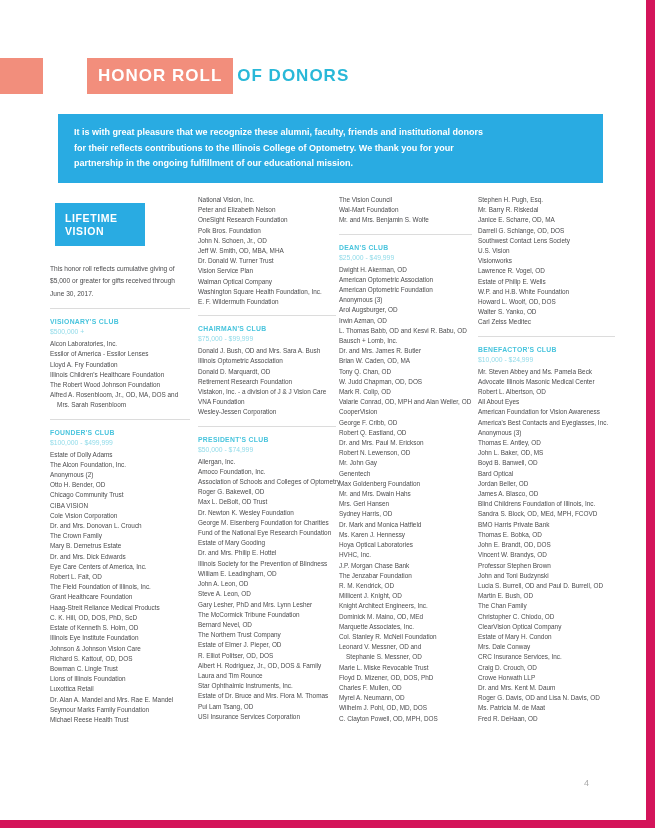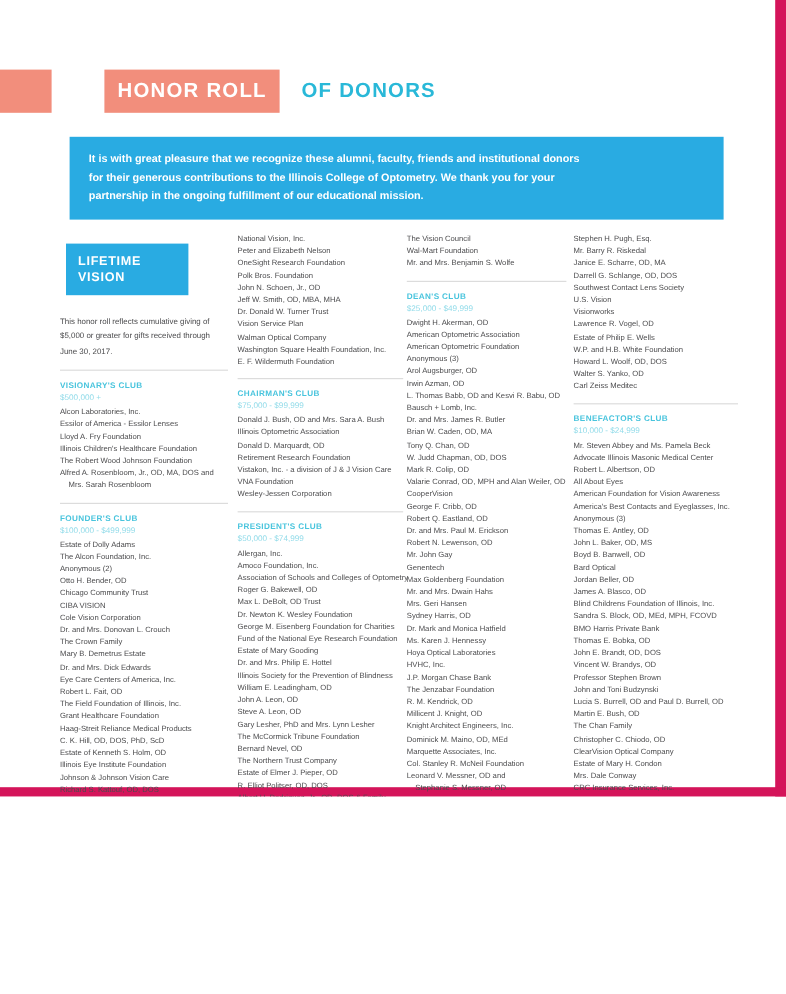--- a/index.html
+++ b/index.html
@@ -1,40 +1,40 @@
 <!DOCTYPE html>
 <html style="--salmon: #F28E7C; --teal: #29B8D8; --blue: #29ABE2; --crimson: #D4145A; --heading_cyan: #48C4DD; --range_cyan: #91DBE9; --text_gray: #4B4B4D; --divider_gray: #DCDCDC; --pagenum_gray: #A9A9A9;"><head>
 <meta charset="utf-8">
 <style>
   html,body{margin:0;padding:0;background:#ffffff;}
-  .page{position:relative;width:655px;height:664px;background:#fff;overflow:hidden;
+  .page{position:relative;width:655px;height:828px;background:#fff;overflow:hidden;
         font-family:"Liberation Sans",sans-serif;}
   .stripe-right{position:absolute;top:0;right:0;width:9px;height:100%;background:var(--crimson,#D4145A);}
   .stripe-bottom{position:absolute;left:0;bottom:0;width:100%;height:8px;background:var(--crimson,#D4145A);}
 
   .header{position:absolute;top:58px;left:0;height:36px;display:flex;align-items:stretch;}
   .header-stub{width:43px;background:var(--salmon,#F28E7C);margin-right:44px;}
   .header-box{background:var(--salmon,#F28E7C);color:#fff;font-weight:bold;font-size:17px;
               letter-spacing:1px;display:flex;align-items:center;padding:0 11px;}
   .header-sub{color:var(--teal,#29B8D8);font-weight:bold;font-size:17px;letter-spacing:1px;
-              display:flex;align-items:center;margin-left:18px;}
+              display:flex;align-items:center;margin-left:4px;}
 
   .intro{position:absolute;left:58px;top:114px;width:513px;background:var(--blue,#29ABE2);
          color:#fff;font-weight:bold;font-size:9px;line-height:15.5px;padding:11px 16px;
          white-space:pre-line;}
 
   .col{position:absolute;top:195px;}
   .col1{left:50px;width:140px;}
   .col2{left:198px;width:138px;}
   .col3{left:339px;width:133px;}
   .col4{left:478px;width:137px;}
 
   .lg-box{margin:8px 0 0 5px;width:80px;background:var(--blue,#29ABE2);color:#fff;
           font-weight:bold;font-size:10.5px;line-height:12.5px;letter-spacing:.6px;
-          padding:9px 12px 9px 10px;}
+          padding:9px 0 9px 10px;}
   .note{margin-top:17px;font-size:6.6px;line-height:12.4px;color:var(--text_gray,#4B4B4D);white-space:pre;}
 
   .club-divider{border-top:1px solid var(--divider_gray,#DCDCDC);margin:8px 0;}
   .club-heading{font-size:6.8px;font-weight:bold;color:var(--heading_cyan,#48C4DD);
                 letter-spacing:.3px;line-height:10px;}
   .club-range{font-size:6.8px;color:var(--range_cyan,#91DBE9);line-height:10px;margin-bottom:2px;}
   .name{font-size:6.4px;line-height:10.2px;color:var(--text_gray,#4B4B4D);white-space:pre;}
   .name-list{margin:0;}
 
   .footer-badge{position:absolute;left:431px;top:776px;background:var(--salmon,#F28E7C);
@@ -50,21 +50,21 @@
 
   <div class="header">
     <div class="header-stub"></div>
     <div class="header-box">
       <span>HONOR ROLL</span>
     </div>
     <div class="header-sub">OF DONORS</div>
   </div>
 
   <div class="intro">It is with great pleasure that we recognize these alumni, faculty, friends and institutional donors
-for their generous contributions to the Illinois College of Optometry. We thank you for your
+for their reflects contributions to the Illinois College of Optometry. We thank you for your
 partnership in the ongoing fulfillment of our educational mission.</div>
 
   <div class="col col1">
     <div class="lg-box">
       <div>LIFETIME</div>
       <div>VISION</div>
     </div>
     <div class="note">This honor roll reflects cumulative giving of
 $5,000 or greater for gifts received through
 June 30, 2017.</div>

